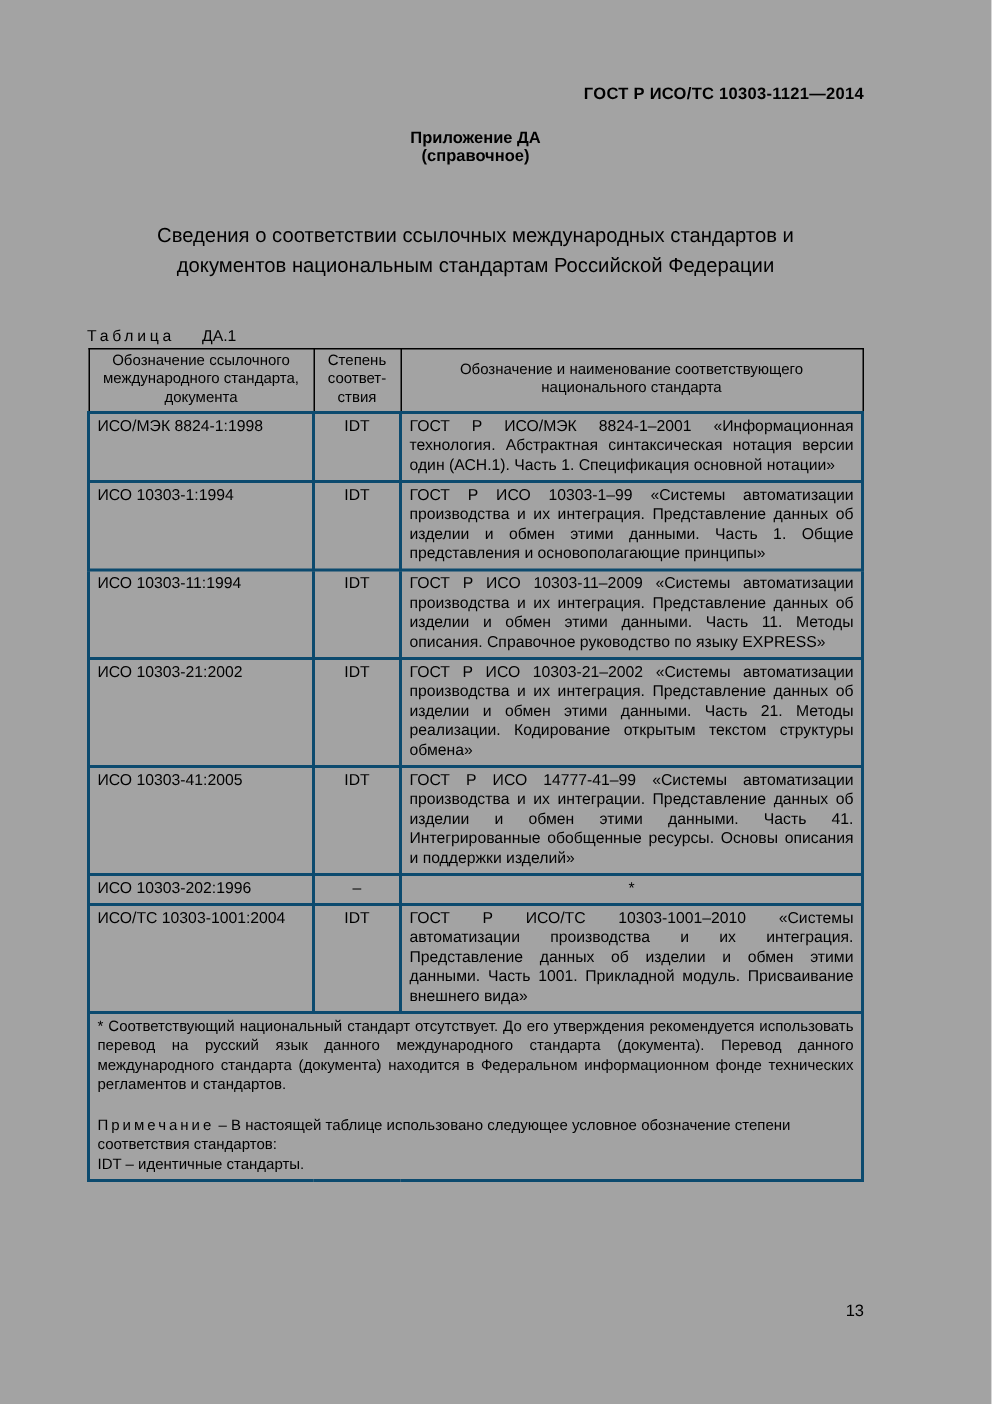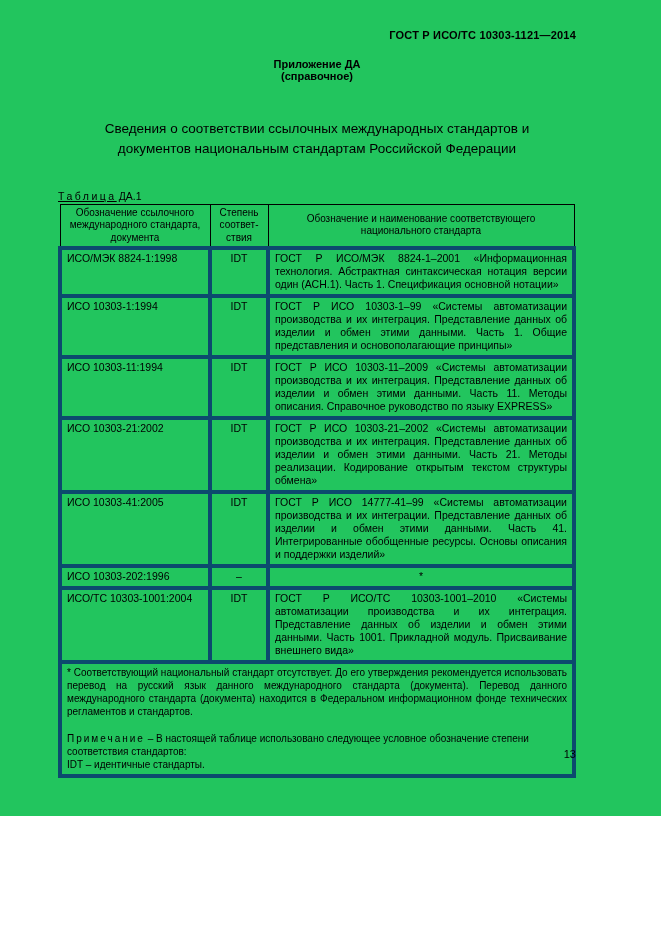--- a/index.html
+++ b/index.html
@@ -2,23 +2,23 @@
 <html><head>
 <meta charset="utf-8">
 <style>
   * { margin: 0; padding: 0; box-sizing: border-box; }
   html, body { background: #ffffff; }
   body { font-family: "Liberation Sans", sans-serif; color: #000; }
 
   .page {
     position: relative;
     width: 661px;
-    height: 816px;
-    background: #22c55e;
-    padding: 29px 85px 0 58px;
+    height: 936px;
+    background: #a3a3a3;
+    padding: 57px 85px 0 58px;
     overflow: hidden;
   }
 
   .doc-code {
     text-align: right;
     font-size: 11px;
     font-weight: bold;
     letter-spacing: 0.2px;
   }
 
@@ -42,21 +42,21 @@
     margin: 37px auto 0;
     max-width: 492px;
   }
 
   .table-label {
     margin-top: 30px;
     margin-bottom: 2px;
     font-size: 10.5px;
   }
   .spaced { letter-spacing: 2.5px; }
-  .table-label .spaced { margin-right: 2px; text-decoration: underline; }
+  .table-label .spaced { margin-right: 18px; }
 
   table.std-table {
     width: 100%;
     border-collapse: collapse;
     table-layout: fixed;
     font-size: 10.5px;
     line-height: 1.24;
   }
   col.c1 { width: 150px; }
   col.c2 { width: 58px; }
@@ -65,21 +65,21 @@
   table.std-table th {
     border: 1px solid #000;
     font-weight: normal;
     text-align: center;
     vertical-align: middle;
     padding: 2px 4px;
     font-size: 10px;
     line-height: 1.25;
   }
   table.std-table td {
-    border: 4px solid #0c4a6e;
+    border: 2px solid #0c4a6e;
     padding: 2px 5px 3px;
     vertical-align: top;
   }
   td.cell-ref { text-align: left; }
   td.cell-degree { text-align: center; }
   td.cell-national { text-align: justify; }
   td.cell-center { text-align: center; }
 
   td.footnote-cell {
     font-size: 10px;

